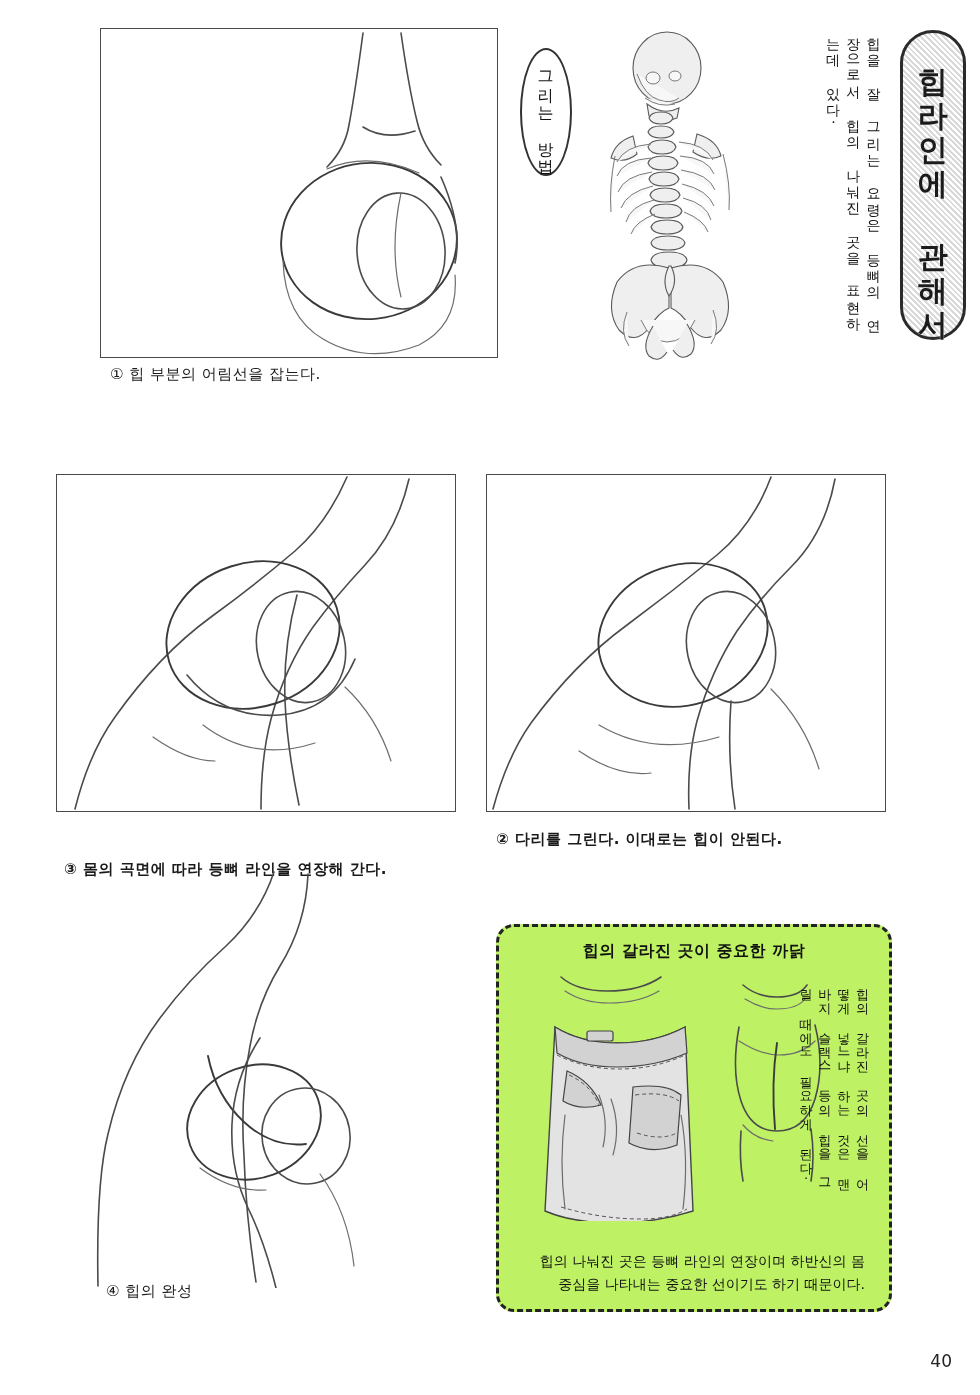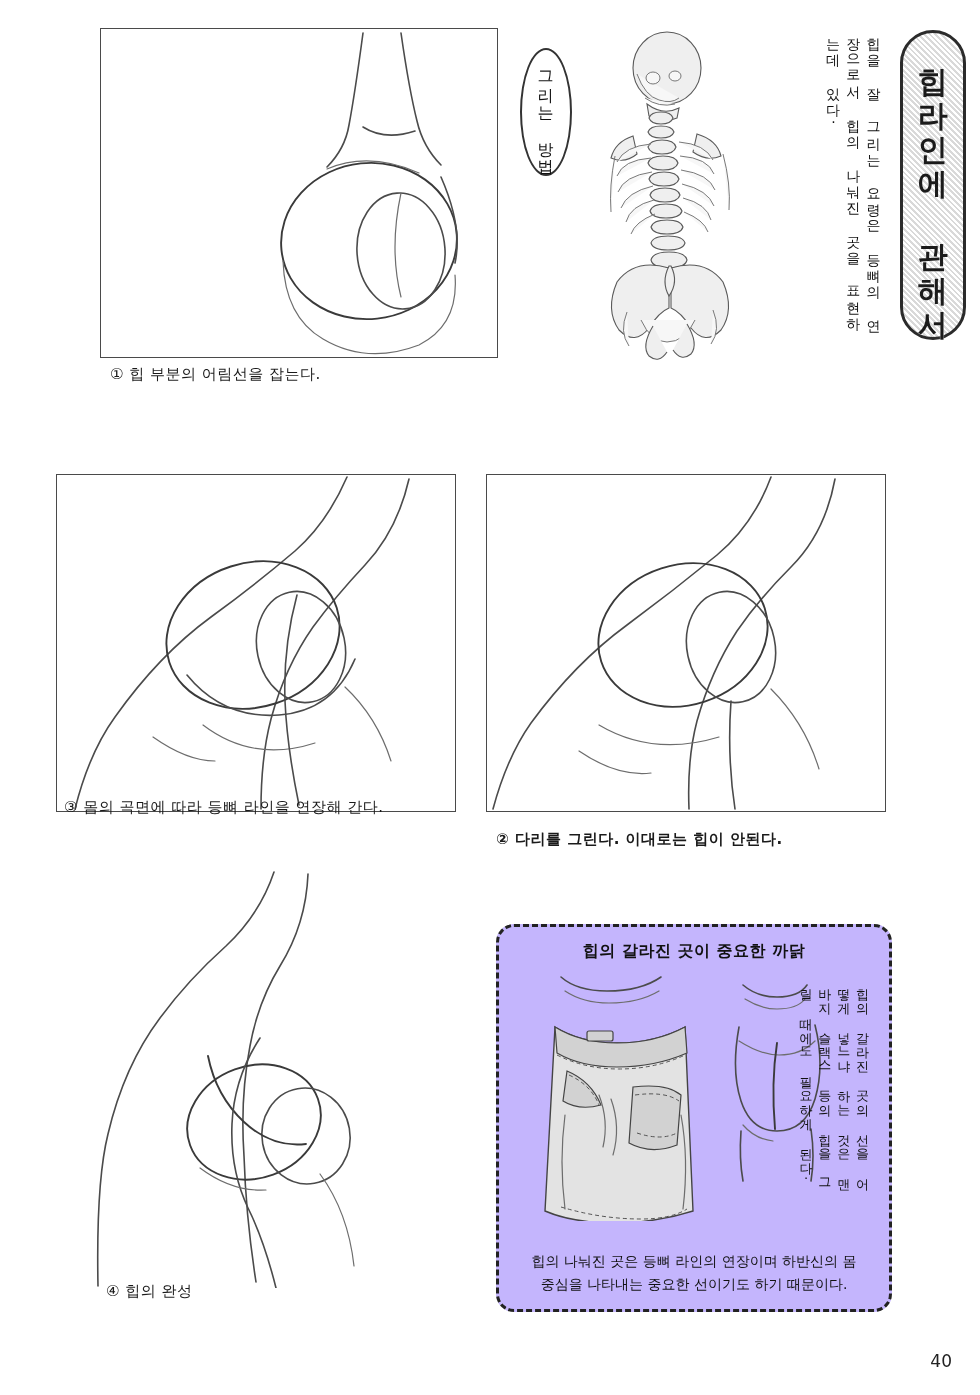--- a/index.html
+++ b/index.html
@@ -66,37 +66,37 @@
     display:flex;align-items:center;justify-content:center;
     box-sizing:border-box;
   }
   .oval .vtext{font-size:16px;letter-spacing:1px;}
 
   
   .tipbox{
     position:absolute;
     border:3px dashed #222;
     border-radius:18px;
-    background:#c4b5fd;
+    background:#bef264;
     box-sizing:border-box;
   }
   .tip-title{
     position:absolute;
     top:14px;left:0;right:0;
     text-align:center;
     font-size:16px;font-weight:bold;
     color:#111;
     letter-spacing:.5px;
   }
   .tip-body{
     position:absolute;
     left:24px;right:24px;bottom:14px;
     font-size:14px;
     line-height:1.6;
-    text-align:center;
+    text-align:right;
     color:#111;
   }
   .tip-vtext{
     position:absolute;
     right:18px;top:52px;height:210px;
     font-size:13px;
     letter-spacing:1px;
   }
 
   .page-number{
@@ -207,21 +207,21 @@
       <path class="ink" d="M352 4 q-12 52 -44 86 q-30 32 -52 62 q-28 40 -42 92 q-10 38 -10 90"></path>
       <ellipse class="ink-b" cx="196" cy="160" rx="88" ry="72" transform="rotate(-18 196 160)"></ellipse>
       <ellipse class="ink" cx="244" cy="172" rx="44" ry="56" transform="rotate(-12 244 172)"></ellipse>
       <path class="ink" d="M130 200 q36 44 92 40 q54 -4 76 -56"></path>
       <path class="ink-d" d="M146 250 q50 38 112 18"></path>
       <path class="ink" d="M240 120 q-14 52 -12 106 q2 46 14 104"></path>
       <path class="ink-d" d="M96 262 q34 24 62 24"></path>
       <path class="ink-d" d="M288 212 q32 30 46 74"></path>
     </svg>
   </div>
-  <div class="caption" style="left:64px;top:798px;">③ 몸의 곡면에 따라 등뼈 라인을 연장해 간다.</div>
+  <div class="caption" style="left:64px;top:860px;font-weight:bold;">③ 몸의 곡면에 따라 등뼈 라인을 연장해 간다.</div>
 
   <div class="frame" style="left:486px;top:474px;width:400px;height:338px;">
     <svg width="398" height="336" viewBox="0 0 398 336">
       <path class="ink" d="M284 2 q-18 48 -54 78 q-44 36 -90 70 q-52 38 -96 98 q-24 34 -38 86"></path>
       <path class="ink" d="M348 4 q-10 54 -44 88 q-32 32 -54 64 q-26 40 -40 90 q-10 38 -8 88"></path>
       <ellipse class="ink-b" cx="196" cy="160" rx="86" ry="70" transform="rotate(-18 196 160)"></ellipse>
       <ellipse class="ink" cx="244" cy="172" rx="44" ry="56" transform="rotate(-12 244 172)"></ellipse>
       <path class="ink-d" d="M112 250 q54 32 120 12"></path>
       <path class="ink-d" d="M92 276 q38 26 72 22"></path>
       <path class="ink-d" d="M284 214 q34 34 48 80"></path>

